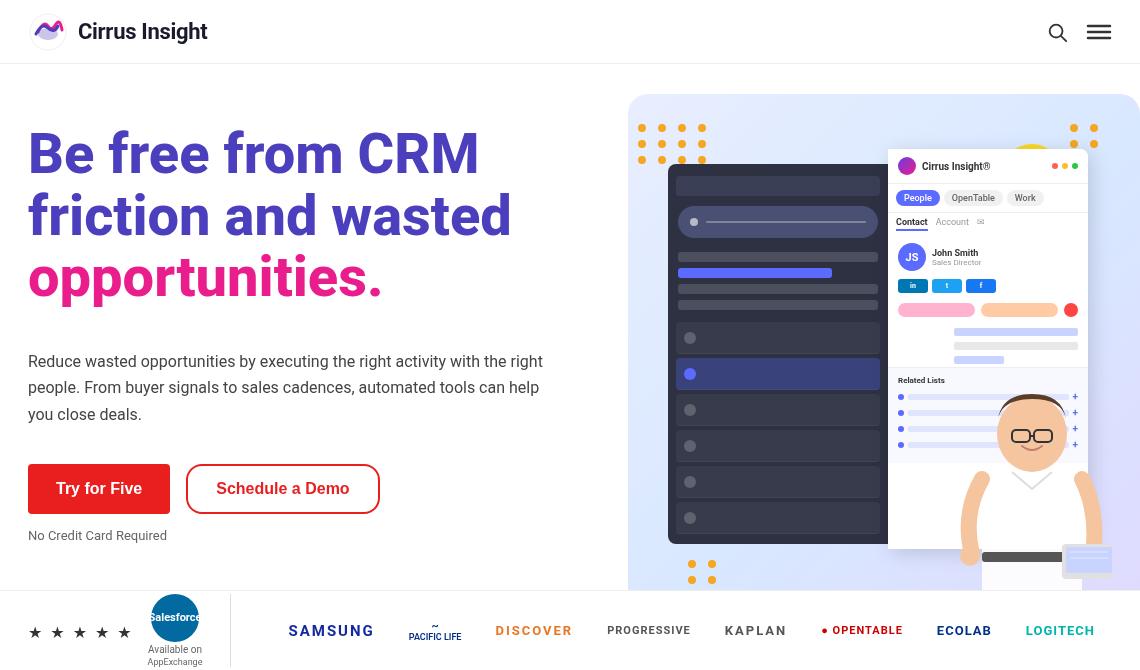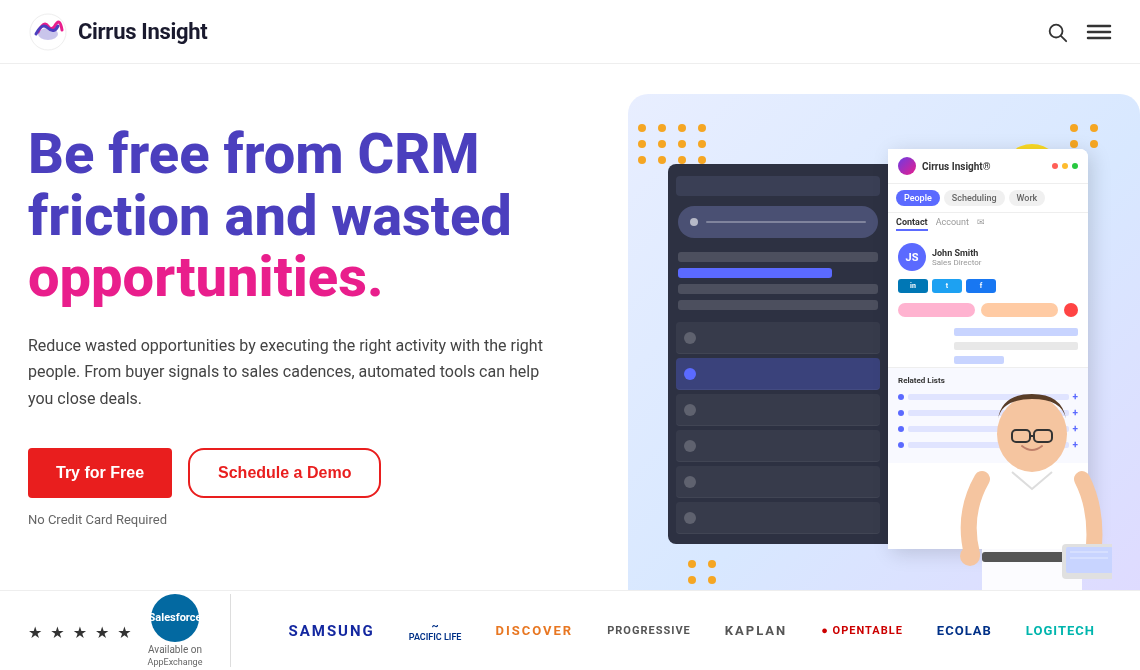--- a/index.html
+++ b/index.html
@@ -62,21 +62,21 @@
       overflow: hidden;
     }
     .hero-left {
       flex: 0 0 580px;
       padding-top: 10px;
     }
     .hero-heading {
       font-size: 56px;
       font-weight: 800;
       line-height: 1.1;
-      margin-bottom: 24px;
+      margin-bottom: 40px;
     }
     .text-blue { color: #4b3fbe; }
     .text-pink { color: #e91e8c; }
     .hero-sub {
       font-size: 16px;
       color: #444;
       line-height: 1.65;
       max-width: 520px;
       margin-bottom: 36px;
     }
@@ -512,21 +512,21 @@
 <section class="hero">
 
   <div class="hero-left">
     <h1 class="hero-heading">
       <span class="text-blue">Be free from CRM</span><br>
       <span class="text-blue">friction and wasted</span><br>
       <span class="text-pink">opportunities.</span>
     </h1>
     <p class="hero-sub">Reduce wasted opportunities by executing the right activity with the right people. From buyer signals to sales cadences, automated tools can help you close deals.</p>
     <div class="btn-group">
-      <button class="btn-primary">Try for Free</button>
+      <button class="btn-primary">Try for Five</button>
       <button class="btn-outline">Schedule a Demo</button>
     </div>
     <p class="no-cc">No Credit Card Required</p>
   </div>
 
   <div class="hero-right">
     <div class="hero-bg-blob"></div>
 
     <div class="dots dots-tl">
       <div class="dot"></div>
@@ -606,21 +606,21 @@
             <span class="panel-logo-text">Cirrus Insight®</span>
           </div>
           <div class="panel-header-icons">
             <div class="ph-icon red"></div>
             <div class="ph-icon yellow"></div>
             <div class="ph-icon green"></div>
           </div>
         </div>
         <div class="panel-tabs">
           <div class="panel-tab active">People</div>
-          <div class="panel-tab">Scheduling</div>
+          <div class="panel-tab">OpenTable</div>
           <div class="panel-tab">Work</div>
         </div>
 
         <div style="display:flex; gap:8px; padding: 4px 8px;">
           <span style="font-size:9px; font-weight:700; color:#333; border-bottom:2px solid #5b6aff; padding-bottom:2px;">Contact</span>
           <span style="font-size:9px; color:#999;">Account</span>
           <span style="font-size:9px; color:#999;">✉</span>
         </div>
 
         <div class="avatar-row">

